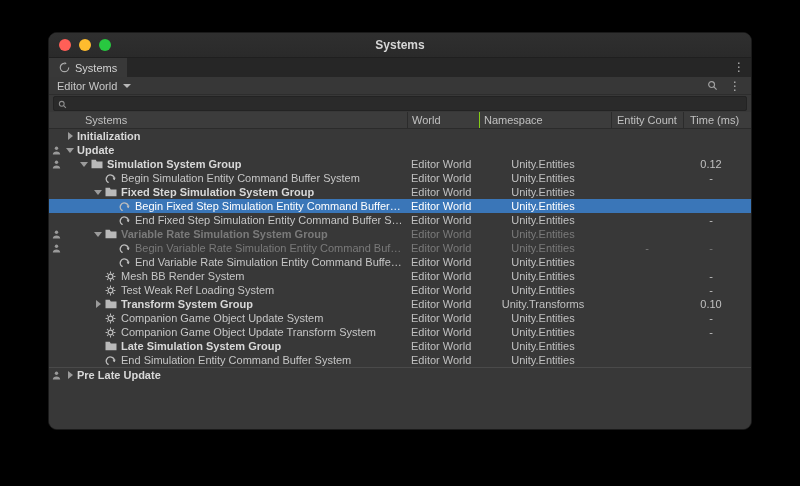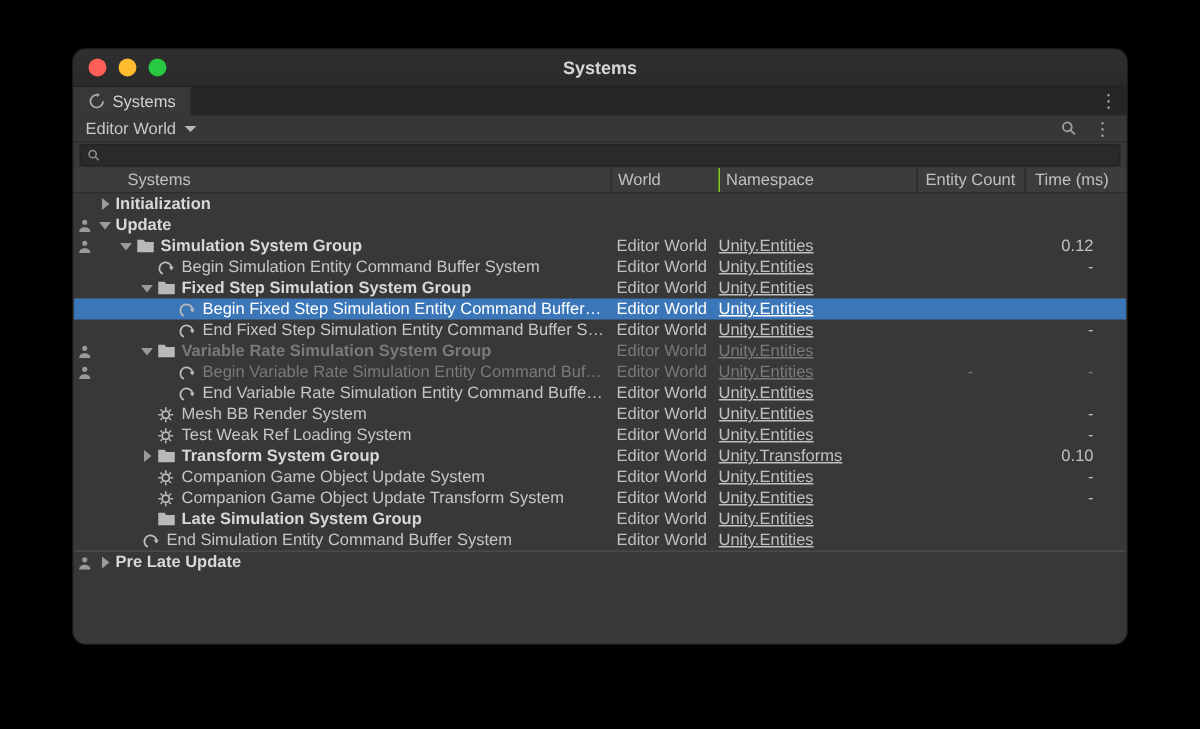--- a/index.html
+++ b/index.html
@@ -55,23 +55,23 @@
   .gutter{position:absolute;left:3px;top:2px;width:10px;height:10px;display:flex;align-items:center;}
   .labelarea{flex:1;min-width:0;display:flex;align-items:center;overflow:hidden;}
   .twisty{width:14px;flex:0 0 14px;display:flex;align-items:center;justify-content:center;}
   .twisty.expanded::before{content:"";border-left:4px solid transparent;border-right:4px solid transparent;border-top:5px solid #9b9b9b;}
   .twisty.collapsed::before{content:"";border-top:4px solid transparent;border-bottom:4px solid transparent;border-left:5px solid #9b9b9b;}
   .twisty.none{visibility:hidden;}
   .ricon{width:16px;flex:0 0 16px;display:flex;align-items:center;}
   .label{flex:1;min-width:0;white-space:nowrap;overflow:hidden;text-overflow:ellipsis;padding-right:4px;}
   .cell{flex:0 0 auto;white-space:nowrap;overflow:hidden;box-sizing:border-box;color:#c0c0c0;}
   .cell.world{width:72px;padding-left:4px;}
-  .cell.ns{width:132px;text-align:left;padding-right:4px;text-decoration:underline;}
+  .cell.ns{width:132px;text-align:center;padding-right:4px;}
   .cell.entity{width:72px;text-align:center;}
-  .cell.time{width:68px;text-align:right;padding-right:22px;}
+  .cell.time{width:68px;text-align:center;padding-right:12px;}
 </style>
 </head>
 <body>
 
 <div class="screen">
   <div class="window">
 
     <div class="titlebar">
       <div class="traffic">
         <span class="tl close"></span>
@@ -403,21 +403,21 @@
             </span>
       <span class="label">Late Simulation System Group</span>
     </div>
     <span class="cell world">Editor World</span>
     <span class="cell ns">Unity.Entities</span>
     <span class="cell entity"></span>
     <span class="cell time"></span>
   </div>
         <div class="row">
 
-    <div class="labelarea" style="padding-left: 32px;">
+    <div class="labelarea" style="padding-left: 42px;">
       <span class="twisty none"></span>
       <span class="ricon">
               <svg width="11" height="11" viewBox="0 0 12 12">
                 <path d="M3.4 10.2A4.4 4.4 0 1 1 10.2 6.8" fill="none" stroke="#bdbdbd" stroke-width="1.4" stroke-linecap="round"></path>
                 <path d="M11.8 5.2L9.9 7.9 8.3 5.3z" fill="#bdbdbd"></path>
               </svg>
             </span>
       <span class="label">End Simulation Entity Command Buffer System</span>
     </div>
     <span class="cell world">Editor World</span>

